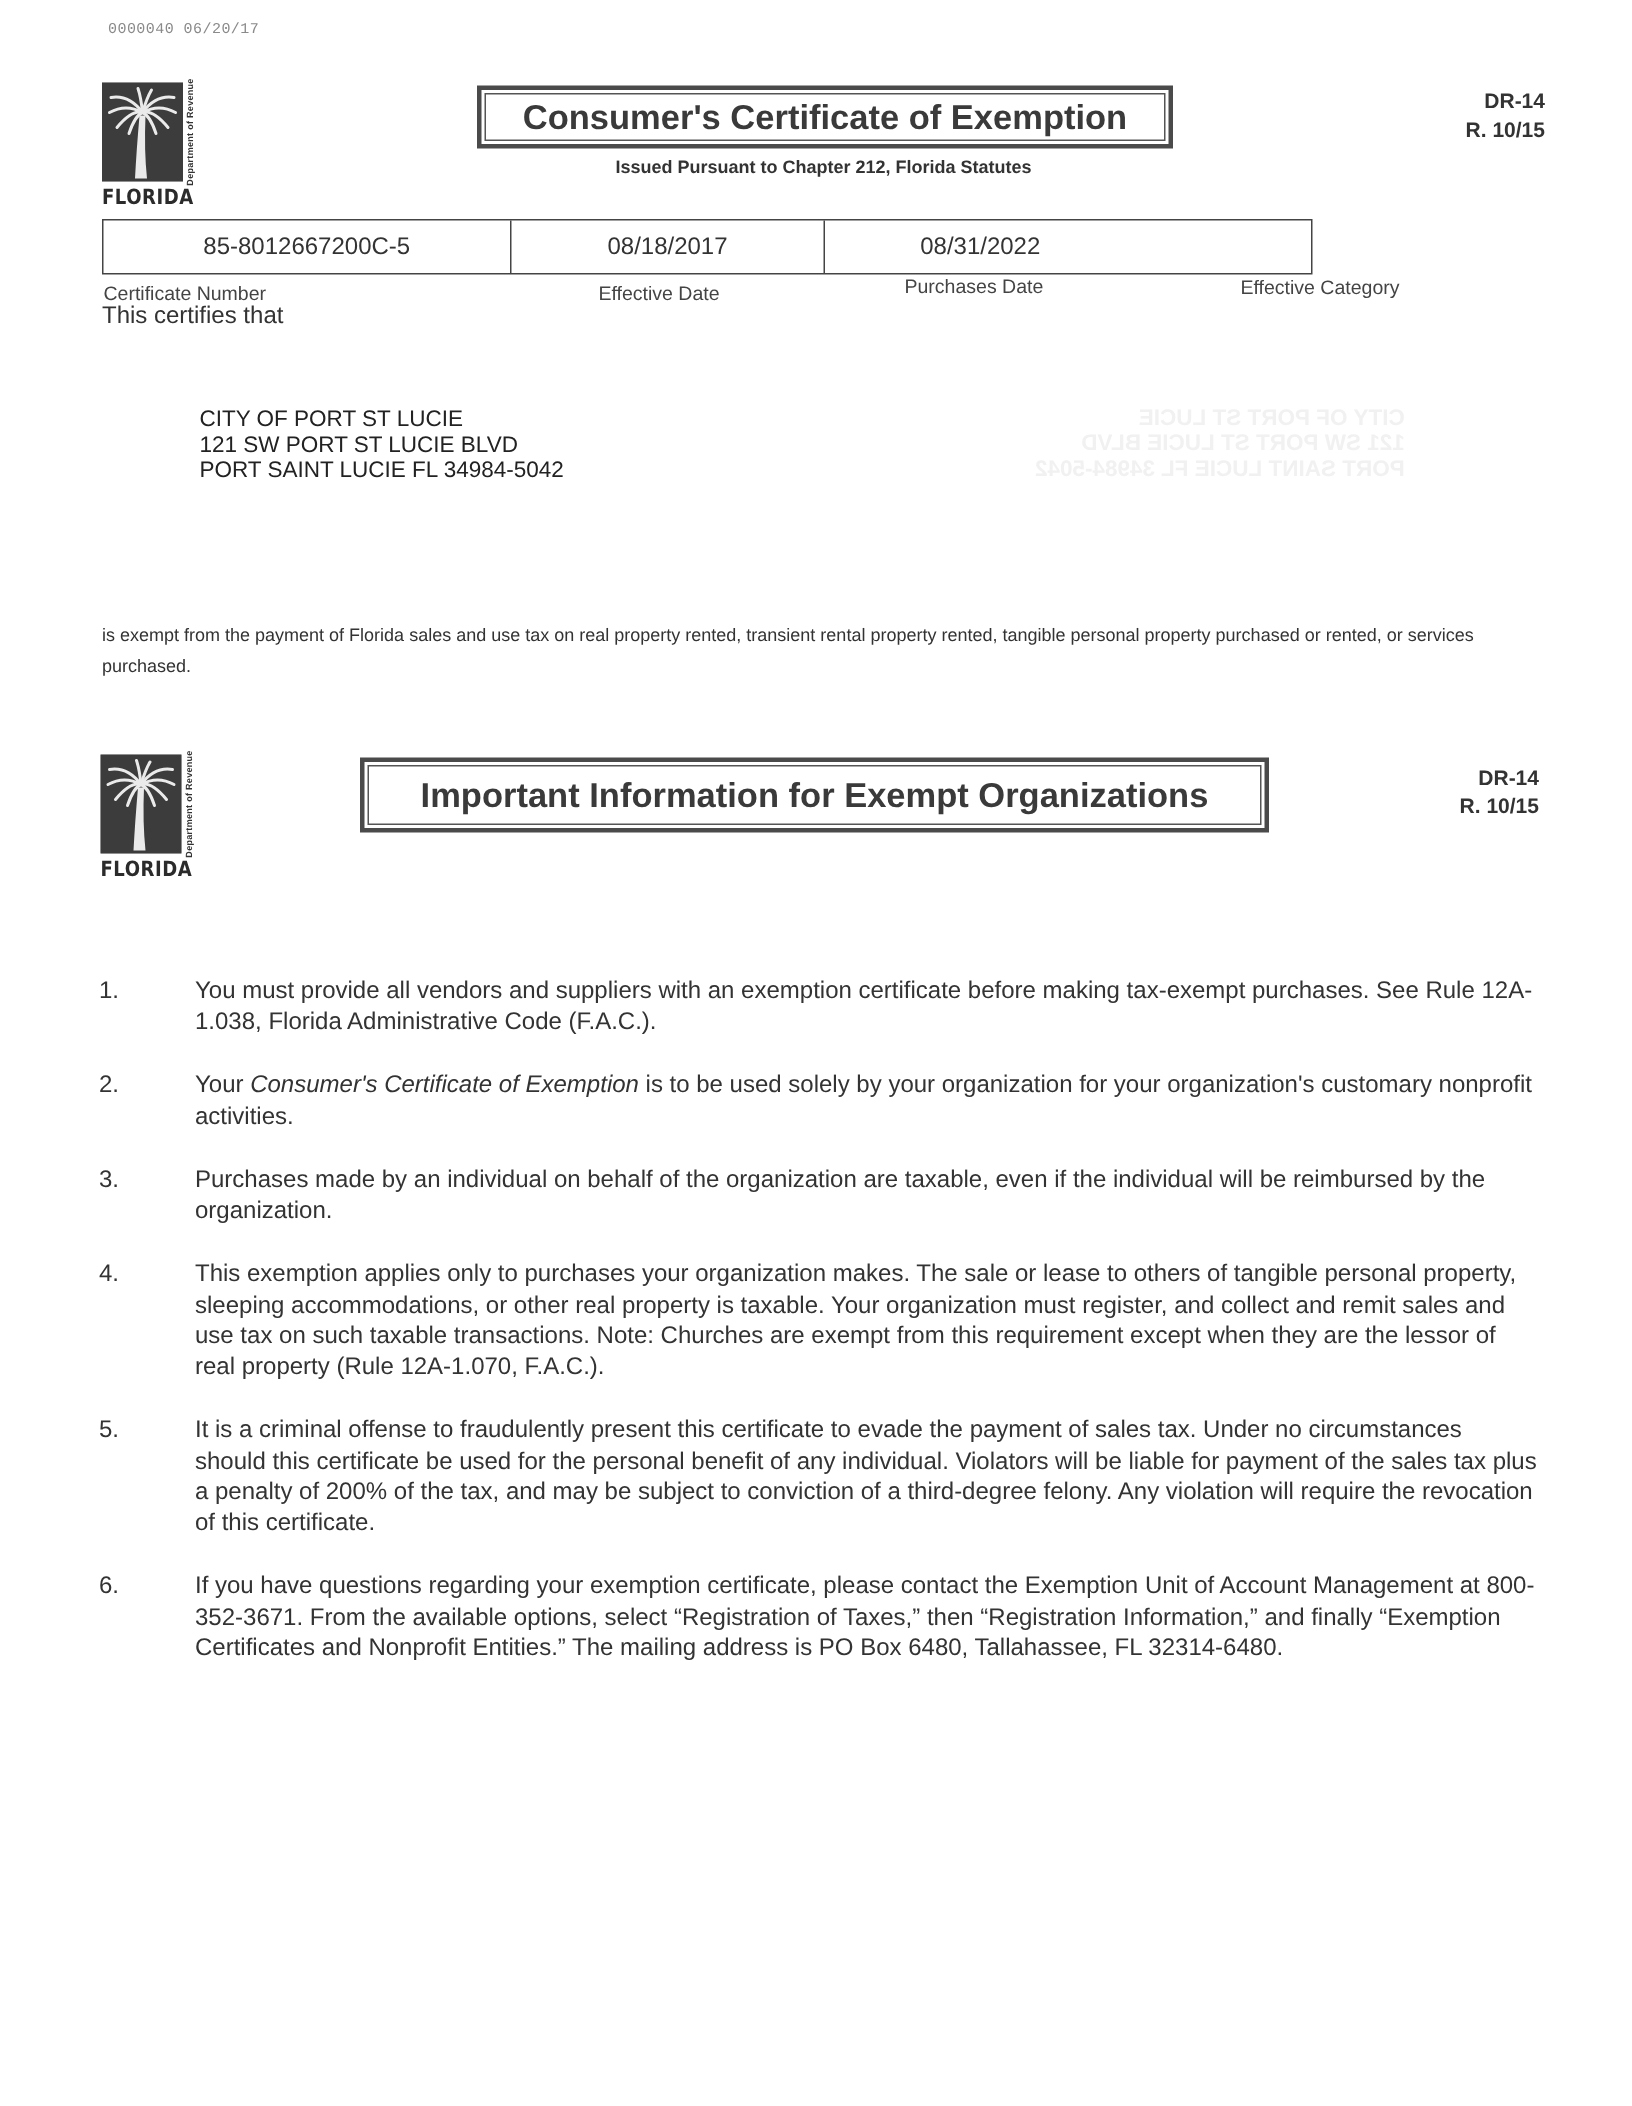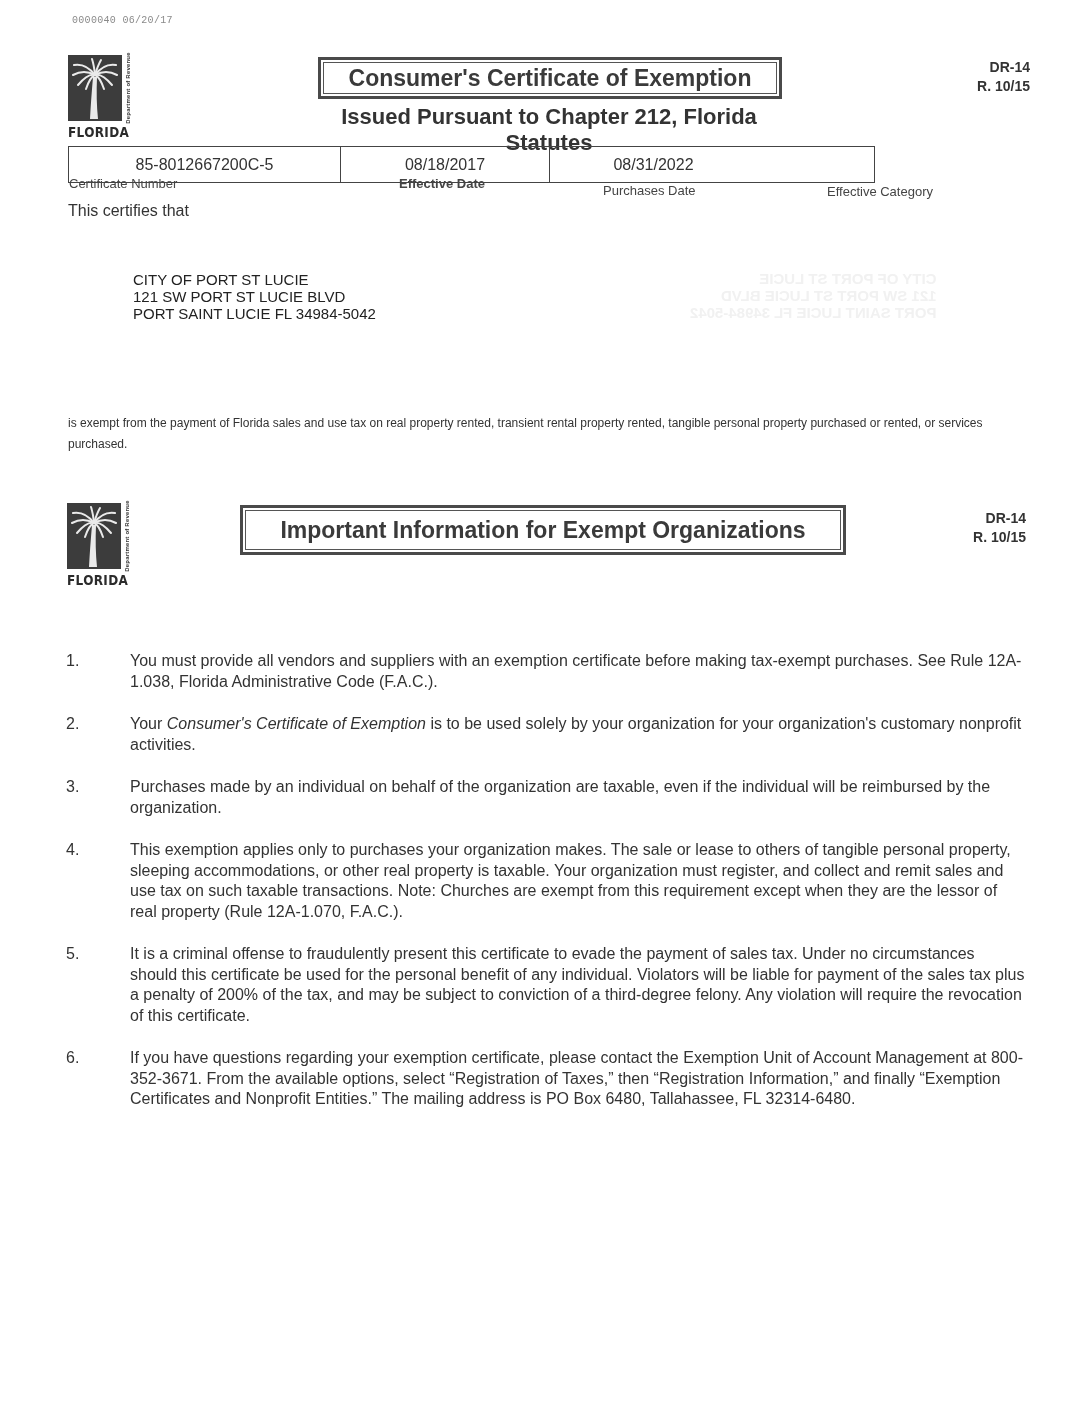--- a/index.html
+++ b/index.html
@@ -46,21 +46,21 @@
     .cert-table {
       left: 68px; top: 146px; width: 807px; height: 37px;
       border: 1px solid #444; display: flex; box-sizing: border-box;
     }
     .cert-cell {
       display: flex; align-items: center; justify-content: center;
       font-size: 16px; color: #333; border-right: 1px solid #444;
       box-sizing: border-box;
     }
     .cert-cell:last-child { border-right: none; }
-    .cert-label { font-size: 13px; color: #444; top: 176px; }
+    .cert-label { font-size: 13px; color: #444; top: 188px; }
     .body-text { font-size: 16px; color: #333; }
     .address { left: 133px; top: 271px; font-size: 15px; line-height: 17px; color: #222; }
     .ghost {
       left: 690px; top: 270px; font-size: 15px; line-height: 17px; color: #f1f1f1;
       transform: scaleX(-1); font-weight: bold;
     }
     .exempt-text { left: 68px; top: 413px; width: 970px; font-size: 12px; line-height: 21px; color: #333; }
     .list { left: 66px; top: 651px; width: 960px; }
     .li { display: flex; font-size: 16px; line-height: 20.5px; color: #333; margin-bottom: 22px; }
     .li-num { width: 64px; flex: none; }
@@ -93,33 +93,33 @@
   </div>
   <div class="logo-side">
       <span>Department of Revenue</span>
     </div>
   <div class="logo-word">FLORIDA</div>
 </div>
 
 <div class="abs title-box" style="left:318px; top:57px; width:454px;">
   <div class="title-inner" style="font-size:23px; line-height:30px;">Consumer's Certificate of Exemption</div>
 </div>
-<div class="abs" style="left:318px; top:104px; width:462px; text-align:center; font-weight:bold; font-size:22px; color:#333;">Issued Pursuant to Chapter 212, Florida Statutes</div>
+<div class="abs" style="left:318px; top:104px; width:462px; text-align:center; font-weight:bold; font-size:12px; color:#333;">Issued Pursuant to Chapter 212, Florida Statutes</div>
 <div class="abs form-id" style="right:58px; top:58px;">
   <div>DR-14</div>
   <div>R. 10/15</div>
 </div>
 
 <div class="abs cert-table">
   <div class="cert-cell" style="width:272px;">85-8012667200C-5</div>
   <div class="cert-cell" style="width:209px;">08/18/2017</div>
   <div class="cert-cell" style="width:207px;text-align:center;">08/31/2022</div>
 </div>
 <div class="abs cert-label" style="left:69px;">Certificate Number</div>
-<div class="abs cert-label" style="left:399px;font-weight:bold;">Effective Date</div>
+<div class="abs cert-label" style="left:399px;">Effective Date</div>
 <div class="abs cert-label" style="left:603px; top:183px;">Purchases Date</div>
 <div class="abs cert-label" style="left:827px; top:184px;">Effective Category</div>
 
 <div class="abs body-text" style="left:68px; top:202px;">This certifies that</div>
 
 <div class="abs address">
   <div>CITY OF PORT ST LUCIE</div>
   <div>121 SW PORT ST LUCIE BLVD</div>
   <div>PORT SAINT LUCIE FL 34984-5042</div>
 </div>

